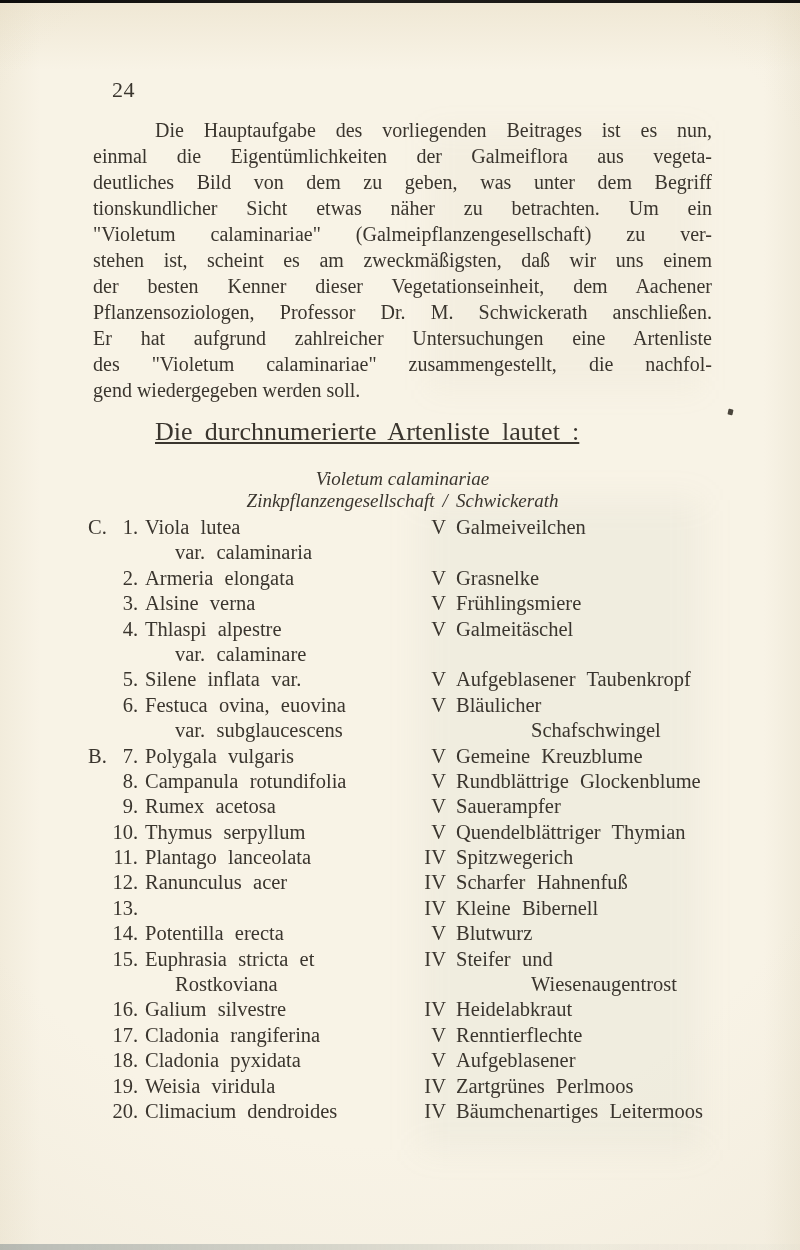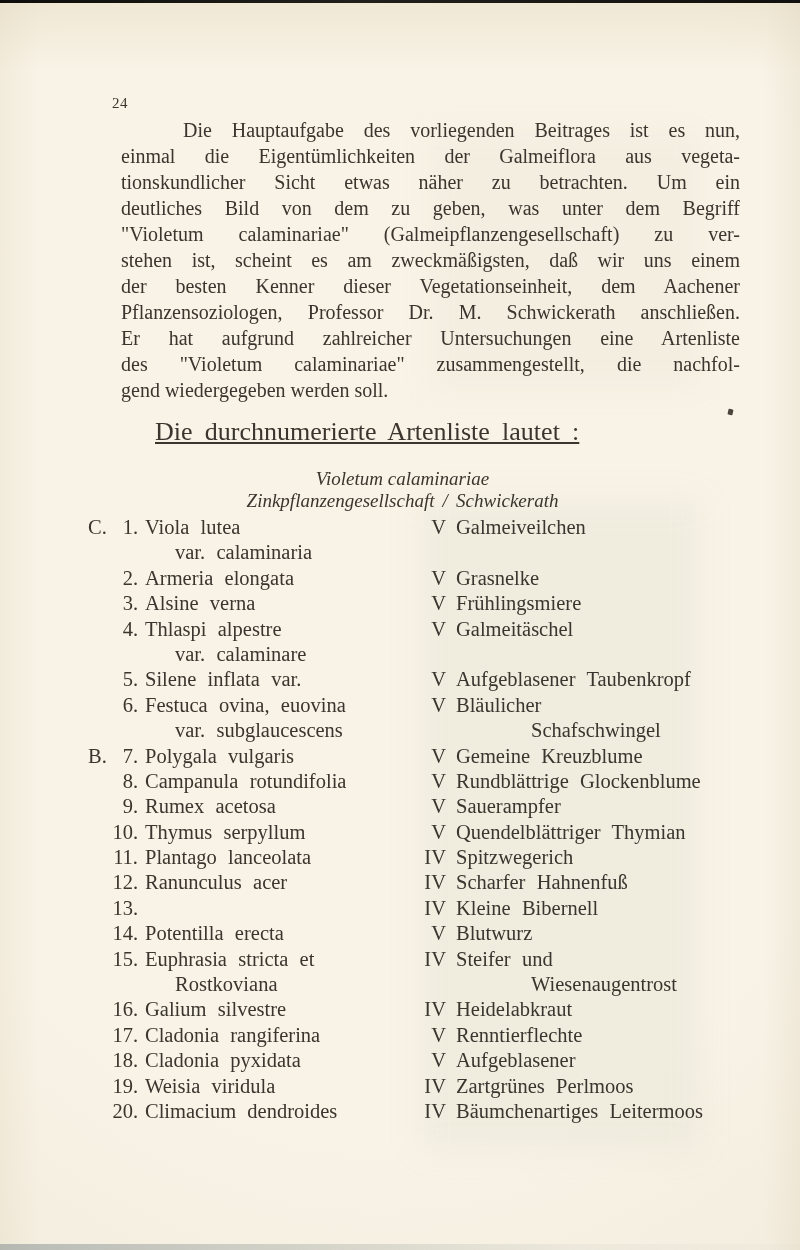--- a/index.html
+++ b/index.html
@@ -23,23 +23,23 @@
   .scan-band-2{position:absolute;left:430px;top:130px;width:270px;height:260px;
     background:rgba(178,178,162,0.07);filter:blur(14px);pointer-events:none;}
   .top-edge{position:absolute;top:0;left:0;width:100%;height:3px;
     background:linear-gradient(to right,#0d0d0c,#201f1c 45%,#11100f);}
   .bottom-edge{position:absolute;bottom:0;left:0;width:100%;height:6px;
     background:linear-gradient(to right, rgba(134,145,146,0.55), rgba(156,163,158,0.32) 45%, rgba(188,190,182,0.14) 72%, rgba(200,199,190,0.05));
     filter:blur(0.6px);}
   .ink-speck{position:absolute;left:728px;top:409px;width:5px;height:6px;
     background:#4a453c;border-radius:1px;transform:rotate(12deg);}
 
-  .page-number{position:absolute;left:112px;top:95px;font-size:15px;letter-spacing:0.5px;}
-
-  .body-paragraph{position:absolute;left:93px;top:117px;width:619px;margin-left:28px;}
+  .page-number{position:absolute;left:112px;top:77px;font-size:22px;letter-spacing:0.5px;}
+
+  .body-paragraph{position:absolute;left:93px;top:117px;width:619px;}
   .pline{height:26px;line-height:26px;font-size:20px;
     text-align:justify;text-align-last:justify;white-space:nowrap;}
   .pline.first{text-indent:62px;}
   .pline.last{text-align:left;text-align-last:left;}
 
   .list-heading{position:absolute;left:155px;top:419px;font-size:26px;line-height:26px;word-spacing:0.22em;text-decoration:underline;}
 
   .assoc-title{position:absolute;left:93px;width:619px;text-align:center;
     font-style:italic;font-size:19px;line-height:26px;}
   .assoc-title.latin{top:466px;}
@@ -65,22 +65,22 @@
   <div class="scan-band-2"></div>
   <div class="top-edge"></div>
   <div class="bottom-edge"></div>
   <div class="ink-speck"></div>
 
   <div class="page-number">24</div>
 
   <div class="body-paragraph">
       <div class="pline first">Die Hauptaufgabe des vorliegenden Beitrages ist es nun,</div>
       <div class="pline">einmal die Eigentümlichkeiten der Galmeiflora aus vegeta-</div>
+      <div class="pline">deutliches Bild von dem zu geben, was unter dem Begriff</div>
       <div class="pline">tionskundlicher Sicht etwas näher zu betrachten. Um ein</div>
-      <div class="pline">deutliches Bild von dem zu geben, was unter dem Begriff</div>
       <div class="pline">"Violetum calaminariae" (Galmeipflanzengesellschaft) zu ver-</div>
       <div class="pline">stehen ist, scheint es am zweckmäßigsten, daß wir uns einem</div>
       <div class="pline">der besten Kenner dieser Vegetationseinheit, dem Aachener</div>
       <div class="pline">Pflanzensoziologen, Professor Dr. M. Schwickerath anschließen.</div>
       <div class="pline">Er hat aufgrund zahlreicher Untersuchungen eine Artenliste</div>
       <div class="pline">des "Violetum calaminariae" zusammengestellt, die nachfol-</div>
       <div class="pline last">gend wiedergegeben werden soll.</div>
     </div>
 
   <div class="list-heading">Die durchnumerierte Artenliste lautet :</div>

